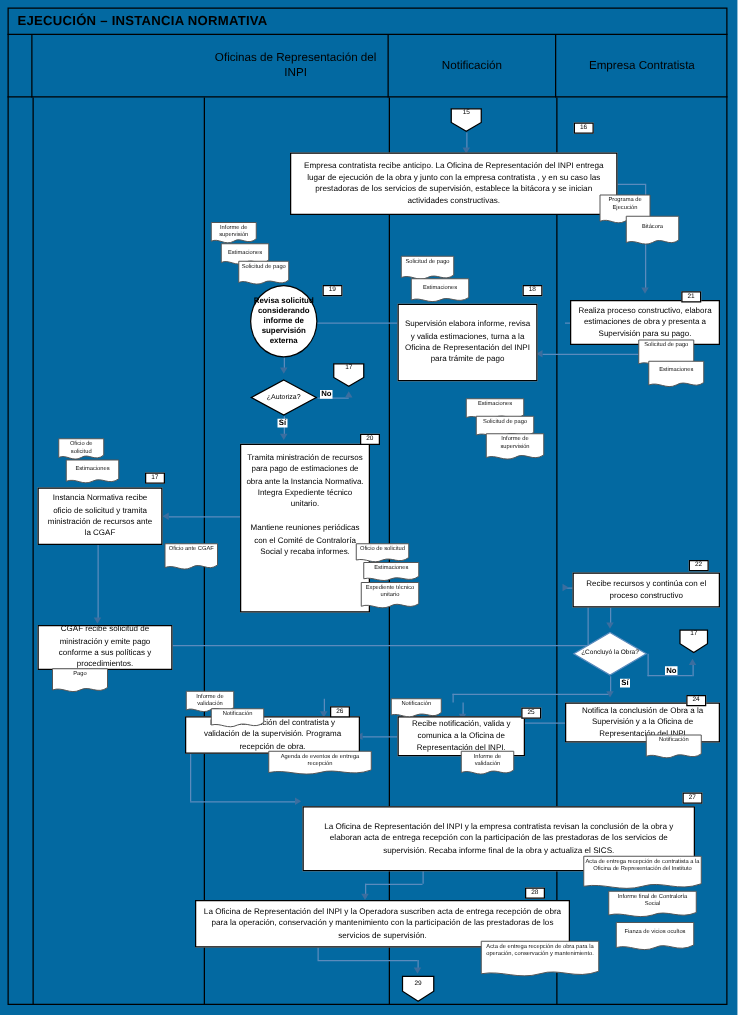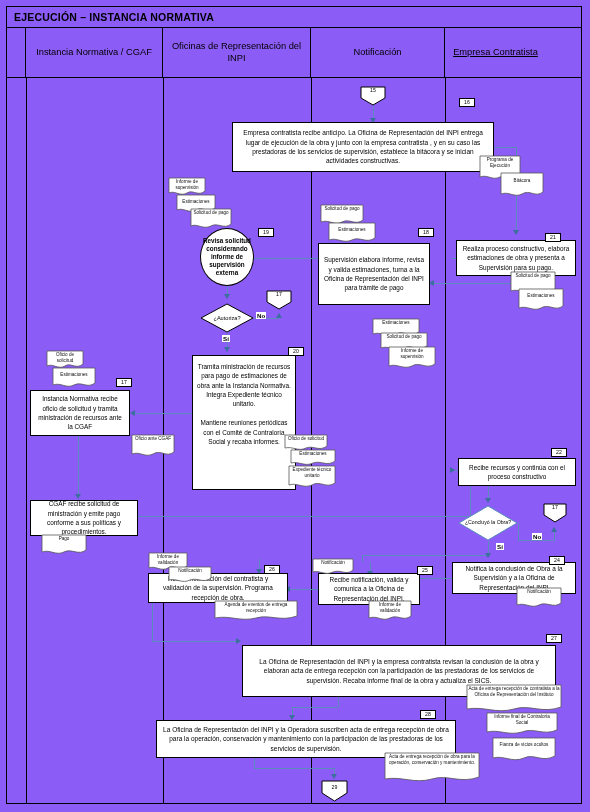--- a/index.html
+++ b/index.html
@@ -1,18 +1,18 @@
 <!DOCTYPE html>
 <html><head>
 <meta charset="utf-8">
 <style>
   html,body{margin:0;padding:0;background:#ffffff;}
   body{font-family:"Liberation Sans", sans-serif;color:#000;}
 
-  #page{position:relative;width:590px;height:812px;background:#8b5cf6;overflow:hidden;}
+  #page{position:relative;width:590px;height:812px;background:#0369a1;overflow:hidden;}
 
   .outer-frame{position:absolute;left:6px;top:6px;width:576px;height:798px;border:1.5px solid #000;box-sizing:border-box;}
 
   .title-bar{position:absolute;left:6px;top:6px;width:576px;height:22px;border-bottom:1.5px solid #000;box-sizing:border-box;display:flex;align-items:center;}
   .title-text{font-size:10.5px;font-weight:bold;padding-left:8px;letter-spacing:.2px;}
 
   
   .lane-head-row{position:absolute;left:6px;top:28px;width:576px;height:50px;box-sizing:border-box;border-bottom:1px solid #000;}
   .lane-head{position:absolute;top:0;height:50px;display:flex;align-items:center;justify-content:center;text-align:center;font-size:9.3px;line-height:1.25;box-sizing:border-box;padding:0 4px;}
   .lane-head.sep{border-right:1px solid #000;}
@@ -71,24 +71,23 @@
 <div id="page">
 
   <div class="outer-frame"></div>
 
   <div class="title-bar">
     <span class="title-text">EJECUCIÓN – INSTANCIA NORMATIVA</span>
   </div>
 
   <div class="lane-head-row">
     <div class="lane-head sep" style="left:0;width:20px;"></div>
-    <div class="lane-head sep" style="left:20px;width:137px;">Instancia Normativa / CGAF</div>
     <div class="lane-head sep" style="left:157px;width:148px;">Oficinas de Representación del INPI</div>
     <div class="lane-head sep" style="left:305px;width:134px;">Notificación</div>
-    <div class="lane-head" style="left:421px;width:137px;text-decoration:underline;">Empresa Contratista</div>
+    <div class="lane-head" style="left:439px;width:137px;">Empresa Contratista</div>
   </div>
 
   <div class="lane-sep" style="left:26px;top:78px;height:726px;"></div>
   <div class="lane-sep" style="left:163px;top:78px;height:726px;"></div>
   <div class="lane-sep" style="left:311px;top:78px;height:726px;"></div>
   <div class="lane-sep" style="left:445px;top:78px;height:726px;"></div>
 
   <div class="conn" style="left:360px;top:86px;width:26px;height:20px;">
     <svg width="26" height="20" viewBox="0 0 26 20">
         <polygon points="1,1 25,1 25,12 13,19 1,12" fill="#fff" stroke="#000" stroke-width="1"></polygon>

